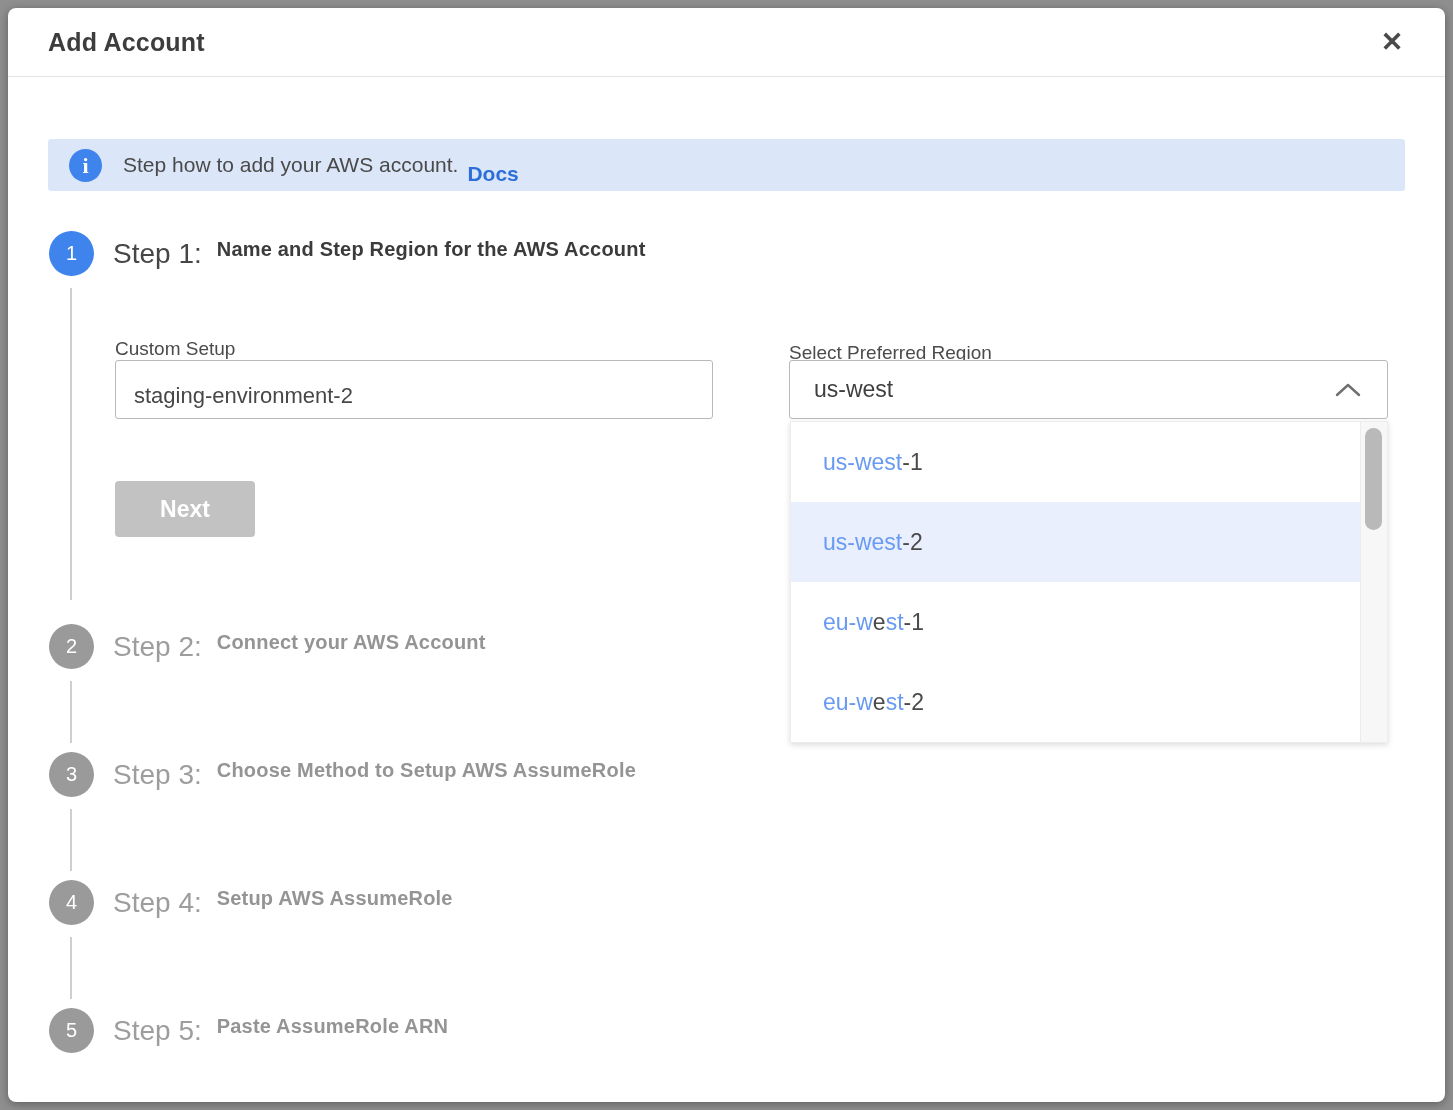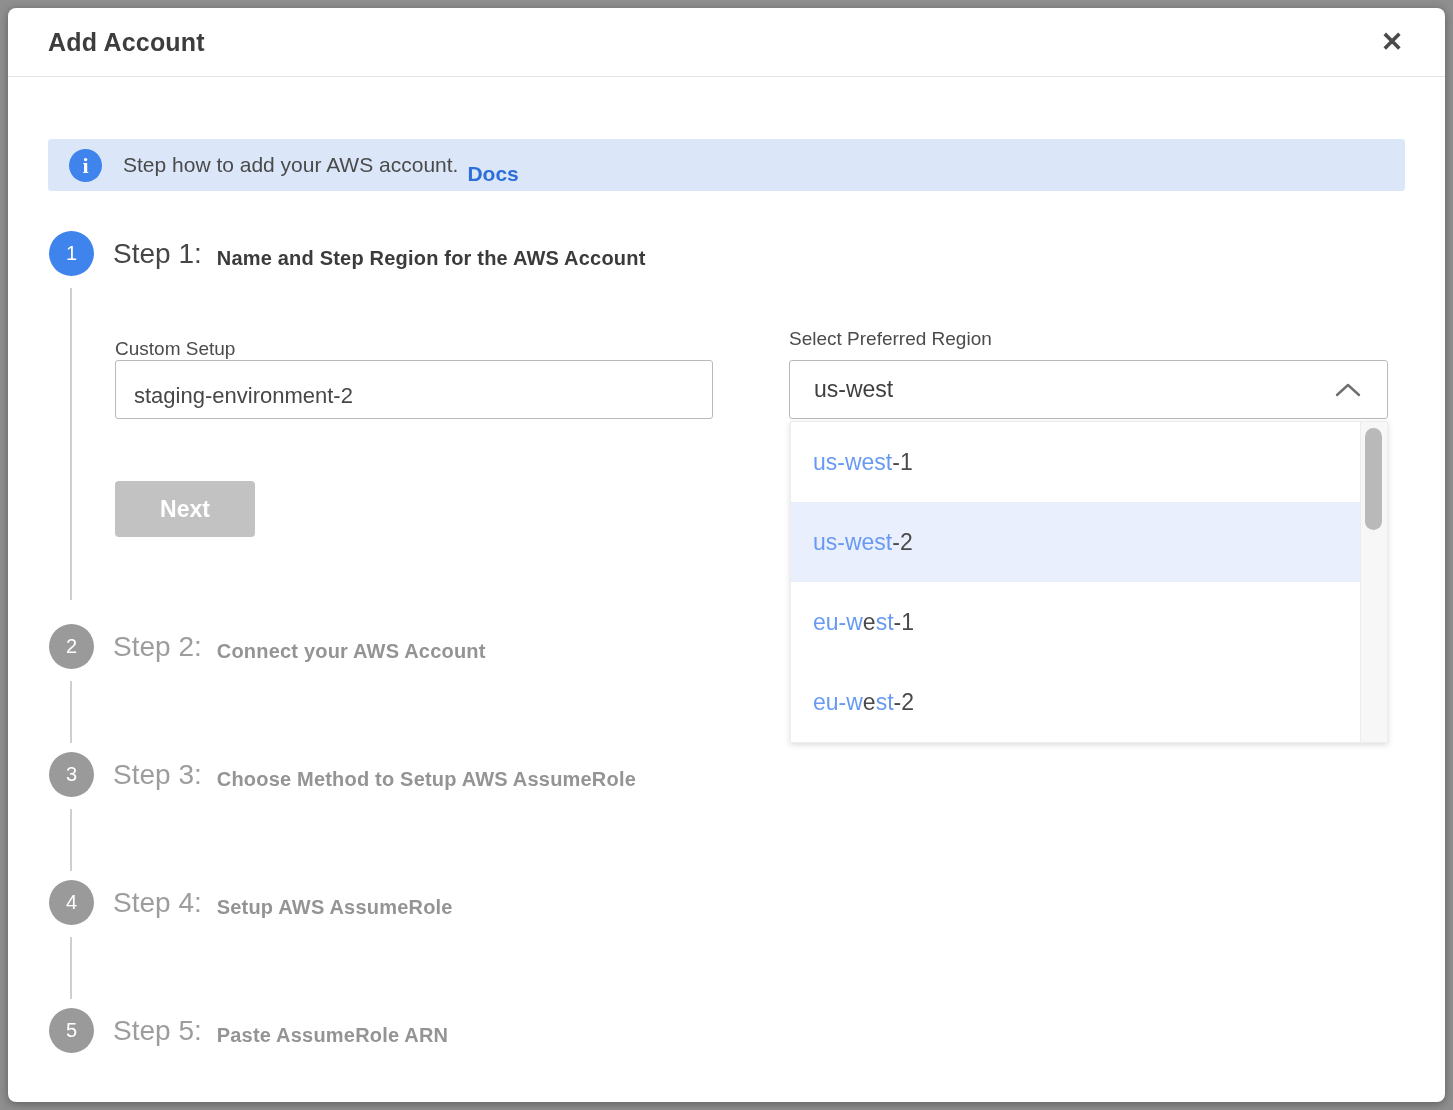--- a/index.html
+++ b/index.html
@@ -50,21 +50,21 @@
   .info-link { margin-left: 9px; font-size: 21px; color: #2d6fd9; font-weight: 700; text-decoration: none; cursor: pointer; margin-top: 18px; }
   
   .step-row { position: absolute; left: 0; height: 45px; display: flex; align-items: center; }
   .step-circle {
     position: absolute; left: 41px; top: 0;
     width: 45px; height: 45px; border-radius: 50%;
     color: #fff; font-size: 20px; display: flex; align-items: center; justify-content: center;
   }
   .step-circle.active { background: #3f83ec; }
   .step-circle.inactive { background: #9a9a9a; }
-  .step-heading { position: absolute; left: 105px; white-space: nowrap; display: flex; align-items: flex-end; }
+  .step-heading { position: absolute; left: 105px; white-space: nowrap; display: flex; align-items: flex-start; }
   .step-prefix { font-size: 28px; font-weight: 400; }
   .step-title  { font-size: 20px; font-weight: 700; margin-left: 15px; letter-spacing: .2px; }
   .step-row.active .step-prefix { color: #464646; }
   .step-row.active .step-title  { color: #3b3b3b; }
   .step-row.inactive .step-prefix { color: #9d9d9d; }
   .step-row.inactive .step-title  { color: #949494; }
   .connector { position: absolute; left: 62px; width: 2px; background: #cfcfcf; }
   
   .field-label { position: absolute; font-size: 19px; color: #4b4b4b; }
   .text-input {
@@ -92,21 +92,21 @@
     background: #ffffff; border: 1px solid #ededed;
     box-shadow: 0 2px 6px rgba(0,0,0,.14);
     z-index: 5;
   }
   .dd-option {
     position: relative; width: 570px; height: 80px;
     display: flex; align-items: center; cursor: pointer;
     font-size: 23px;
   }
   .dd-option.highlighted { background: #e9effc; }
-  .dd-option .opt-text { margin-left: 22px; white-space: pre; }
+  .dd-option .opt-text { margin-left: 32px; white-space: pre; }
   .seg-match { color: #699af3; }
   .seg-plain { color: #4a4a4a; }
   .dd-scrollbar {
     position: absolute; right: 0; top: 0; bottom: 0; width: 27px;
     background: #f7f7f7; border-left: 1px solid #ececec;
   }
   .dd-thumb {
     position: absolute; left: 4px; top: 6px; width: 17px; height: 102px;
     background: #b9b9b9; border-radius: 9px; cursor: pointer;
   }
@@ -136,21 +136,21 @@
     <div class="step-circle active">1</div>
     <div class="step-heading">
       <span class="step-prefix">Step 1:</span>
       <span class="step-title">Name and Step Region for the AWS Account</span>
     </div>
   </div>
 
   <div class="field-label" style="left:107px;top:330px;">Custom Setup</div>
   <input class="text-input" type="text" value="staging-environment-2" style="">
 
-  <div class="field-label" style="left:781px;top:320px;">Select Preferred Region</div>
+  <div class="field-label" style="left:781px;top:334px;">Select Preferred Region</div>
   <div class="select-box">
     <span class="select-value">us-west</span>
     <svg class="select-chevron" viewBox="0 0 26 16">
       <polyline points="2,13 13,3 24,13" fill="none" stroke="#6f6f6f" stroke-width="2.4" stroke-linecap="round" stroke-linejoin="round"></polyline>
     </svg>
   </div>
 
   <button class="next-btn" disabled="">Next</button>
 
   <div class="dropdown">

